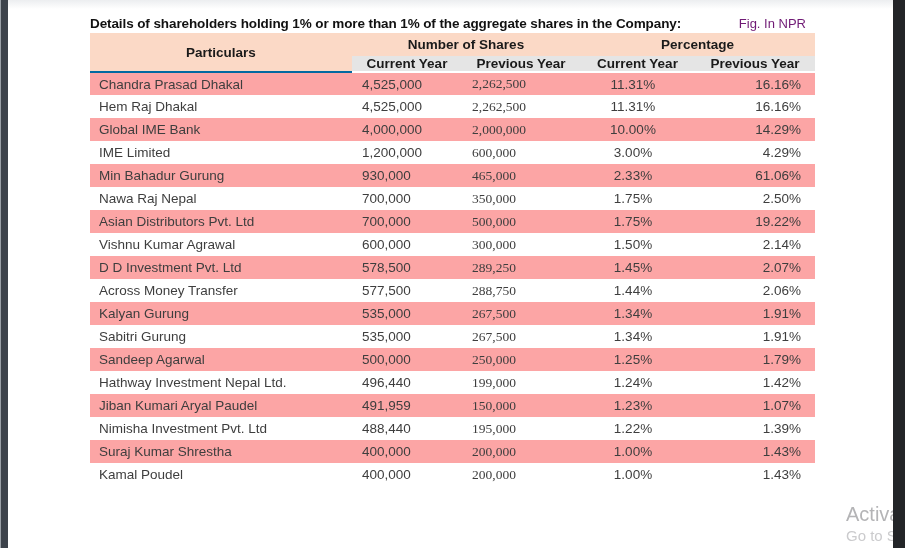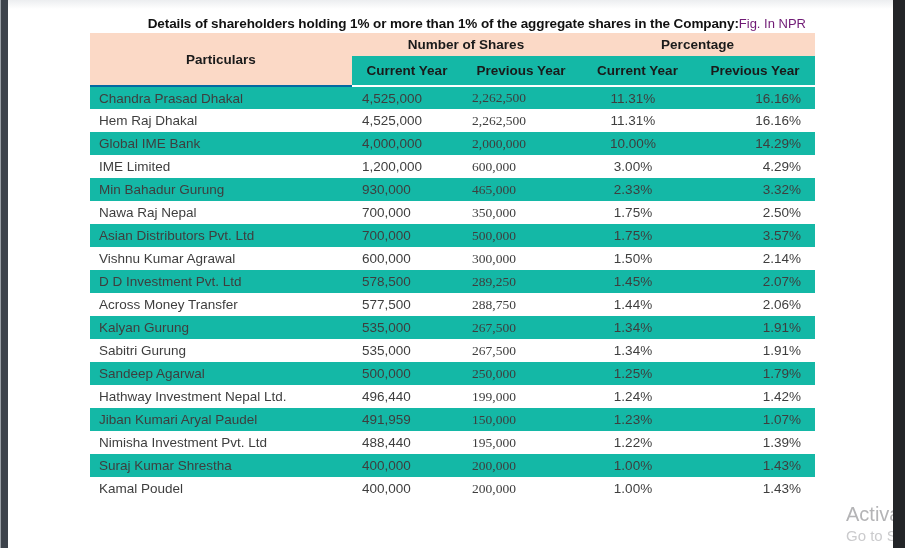--- a/index.html
+++ b/index.html
@@ -25,47 +25,47 @@
   .edge-right {
     position: absolute; right: 0; top: 0;
     width: 12px; height: 548px;
     background: #232528;
     z-index: 6;
   }
   .content {
     position: absolute; left: 90px; top: 10px; width: 725px;
   }
   .title-row {
-    display: flex; justify-content: flex-end; align-items: flex-end;
+    display: flex; justify-content: space-between; align-items: flex-end;
     height: 21px; padding-right: 9px;
   }
   .doc-title { font-size: 13.5px; font-weight: bold; color: #111; letter-spacing: -0.1px; }
   .fig-note { font-size: 13px; color: #701a75; }
   table.sh-table {
     width: 725px; margin-top: 2px;
     border-collapse: collapse; table-layout: fixed;
   }
   .sh-table col.c1 { width: 262px; }
   .sh-table col.c2 { width: 110px; }
   .sh-table col.c3 { width: 118px; }
   .sh-table col.c4 { width: 115px; }
   .sh-table col.c5 { width: 120px; }
   .sh-table th {
     font-size: 13.5px; font-weight: bold; color: #1a1a1a;
     text-align: center; vertical-align: middle;
   }
   .hd-pink { background: #fbd9c6; }
   .sh-table thead tr.grp-row th { height: 23px; }
-  .sh-table thead tr.sub-row th { height: 30px; background: #14b8a6; border-bottom: 2px solid #ffffff; }
+  .sh-table thead tr.sub-row th { height: 16px; background: #e5e5e5; border-bottom: 2px solid #ffffff; }
   .sh-table th.particulars { border-bottom: 2px solid #0369a1; }
   .sh-table tbody td {
     height: 23px; font-size: 13.5px; color: #3e3e3e;
     vertical-align: middle; white-space: nowrap; overflow: hidden;
   }
-  .sh-table tbody tr.hl td { background: #14b8a6; }
+  .sh-table tbody tr.hl td { background: #fca5a5; }
   .sh-table tbody td:nth-child(1) { padding-left: 9px; text-align: left; }
   .sh-table tbody td:nth-child(2) { padding-left: 10px; text-align: left; }
   .sh-table tbody td:nth-child(3) { padding-left: 10px; text-align: left; font-family: Liberation Serif, serif; }
   .sh-table tbody td:nth-child(4) { padding-right: 9px; text-align: center; }
   .sh-table tbody td:nth-child(5) { padding-right: 14px; text-align: right; }
   .watermark {
     position: absolute; left: 846px; top: 502px; z-index: 2;
     white-space: nowrap; text-align: left;
   }
   .watermark .wm-line1 { font-size: 20px; color: #b4b4b6; line-height: 24px; }
@@ -131,35 +131,35 @@
           <td>1,200,000</td>
           <td>600,000</td>
           <td>3.00%</td>
           <td>4.29%</td>
         </tr>
         <tr class="hl">
           <td>Min Bahadur Gurung</td>
           <td>930,000</td>
           <td>465,000</td>
           <td>2.33%</td>
-          <td>3.32%</td>
+          <td>61.06%</td>
         </tr>
         <tr>
           <td>Nawa Raj Nepal</td>
           <td>700,000</td>
           <td>350,000</td>
           <td>1.75%</td>
           <td>2.50%</td>
         </tr>
         <tr class="hl">
           <td>Asian Distributors Pvt. Ltd</td>
           <td>700,000</td>
           <td>500,000</td>
           <td>1.75%</td>
-          <td>3.57%</td>
+          <td>19.22%</td>
         </tr>
         <tr>
           <td>Vishnu Kumar Agrawal</td>
           <td>600,000</td>
           <td>300,000</td>
           <td>1.50%</td>
           <td>2.14%</td>
         </tr>
         <tr class="hl">
           <td>D D Investment Pvt. Ltd</td>

